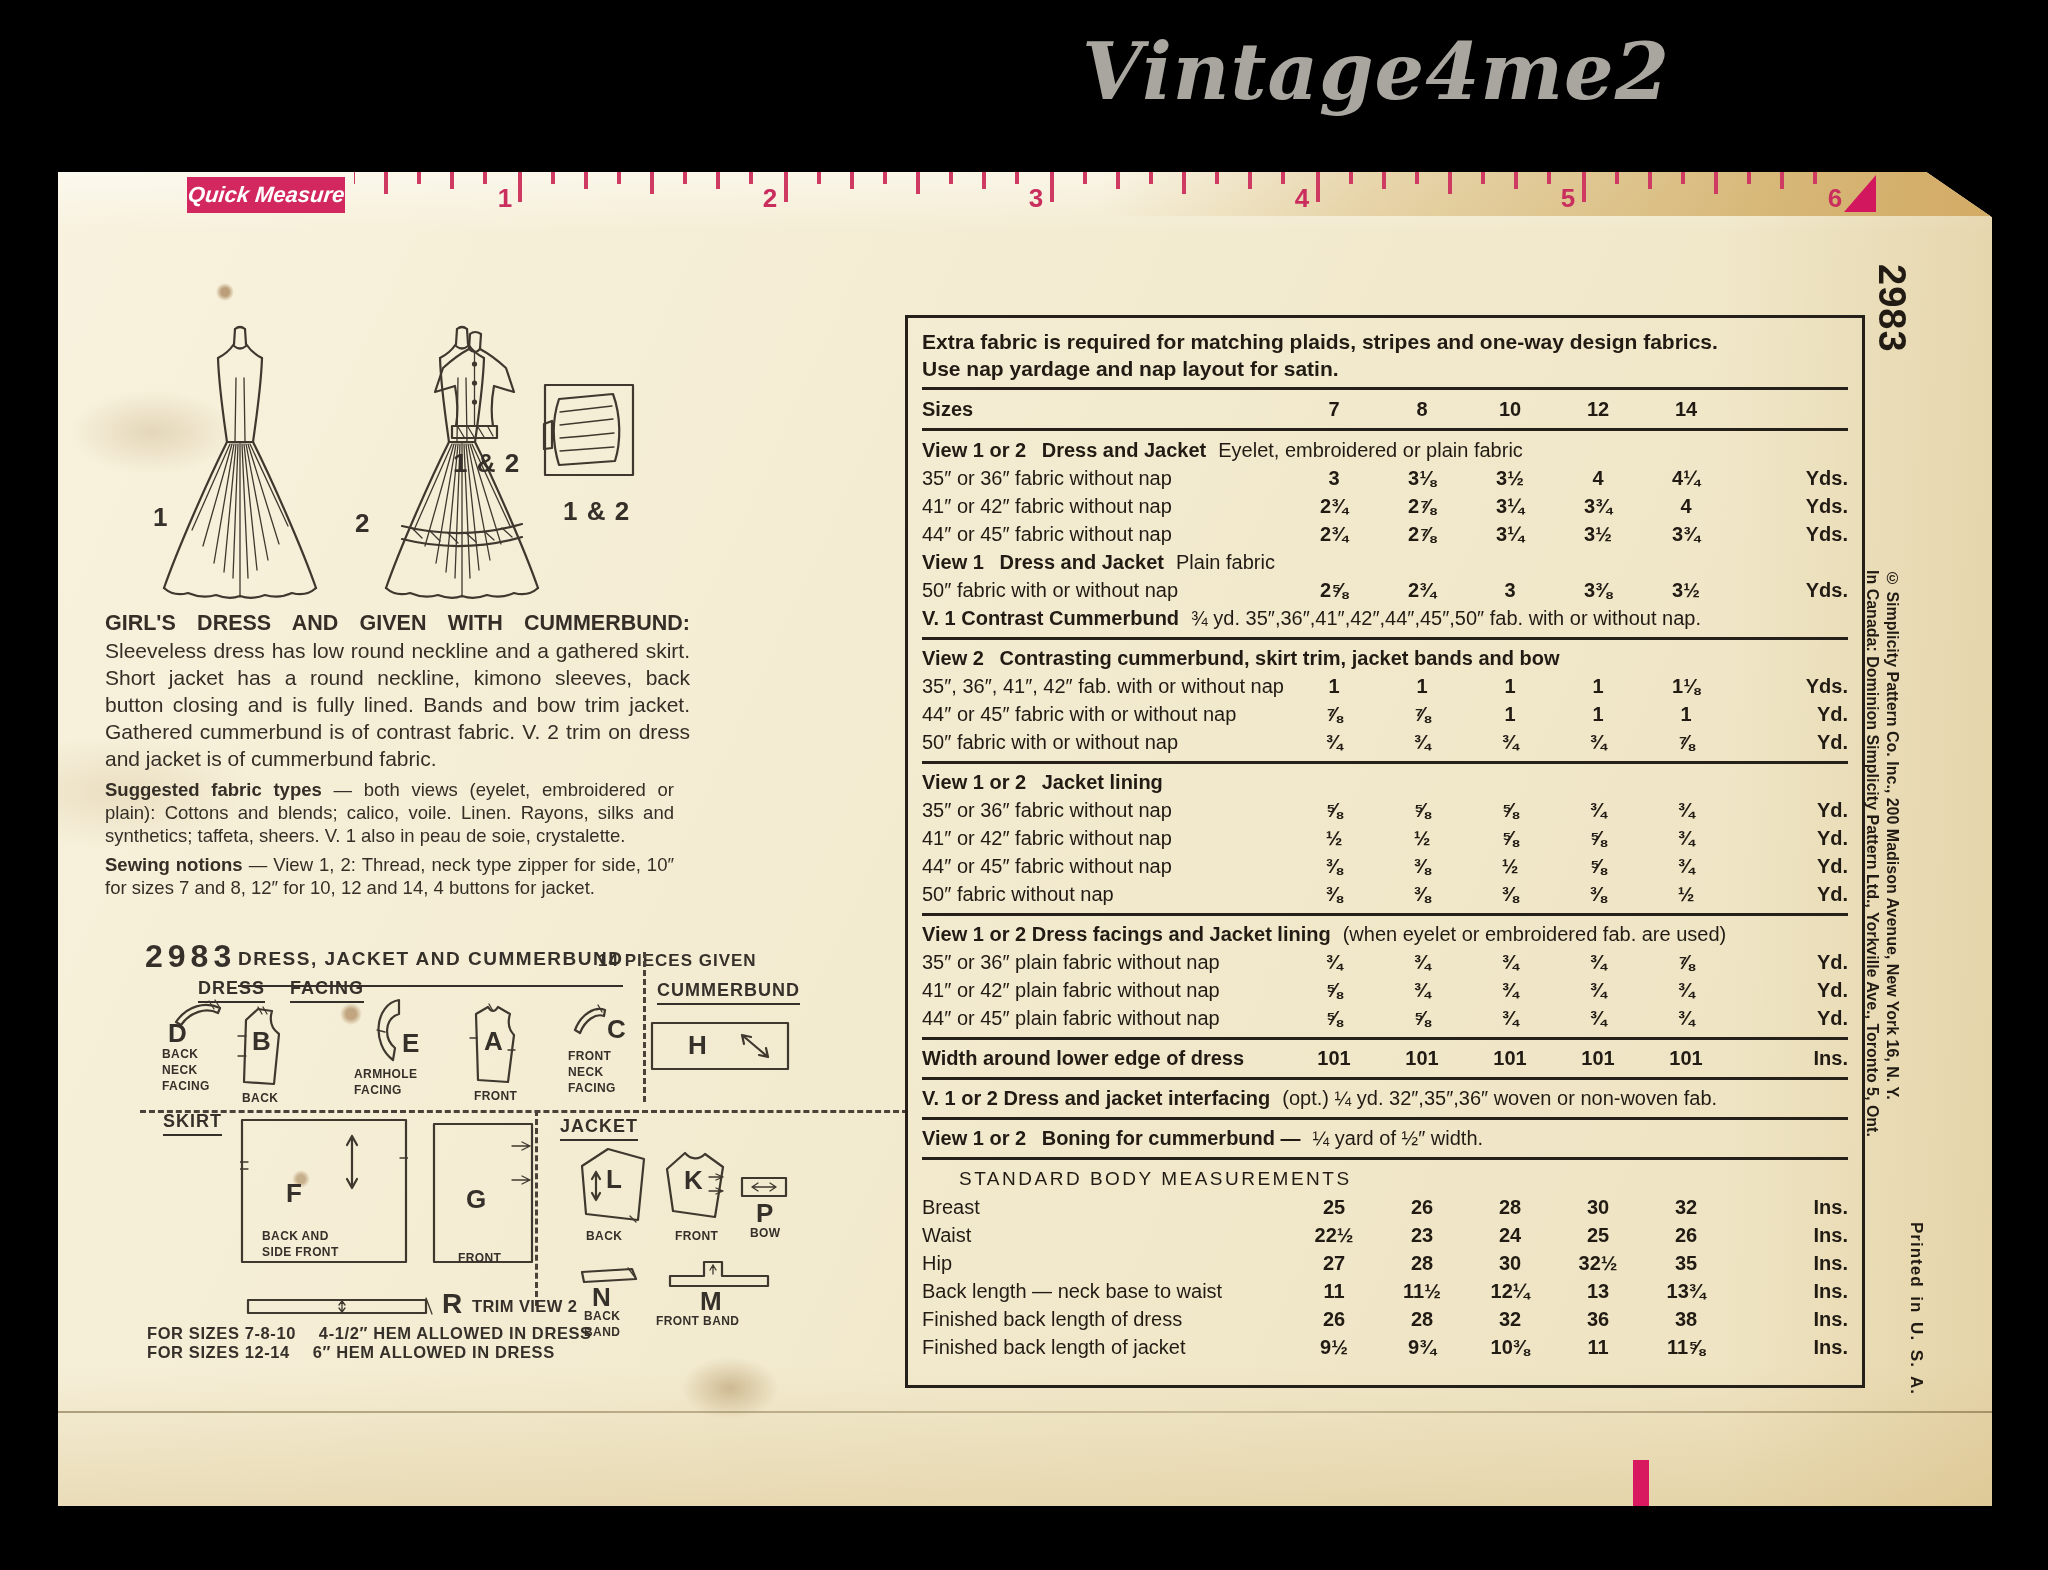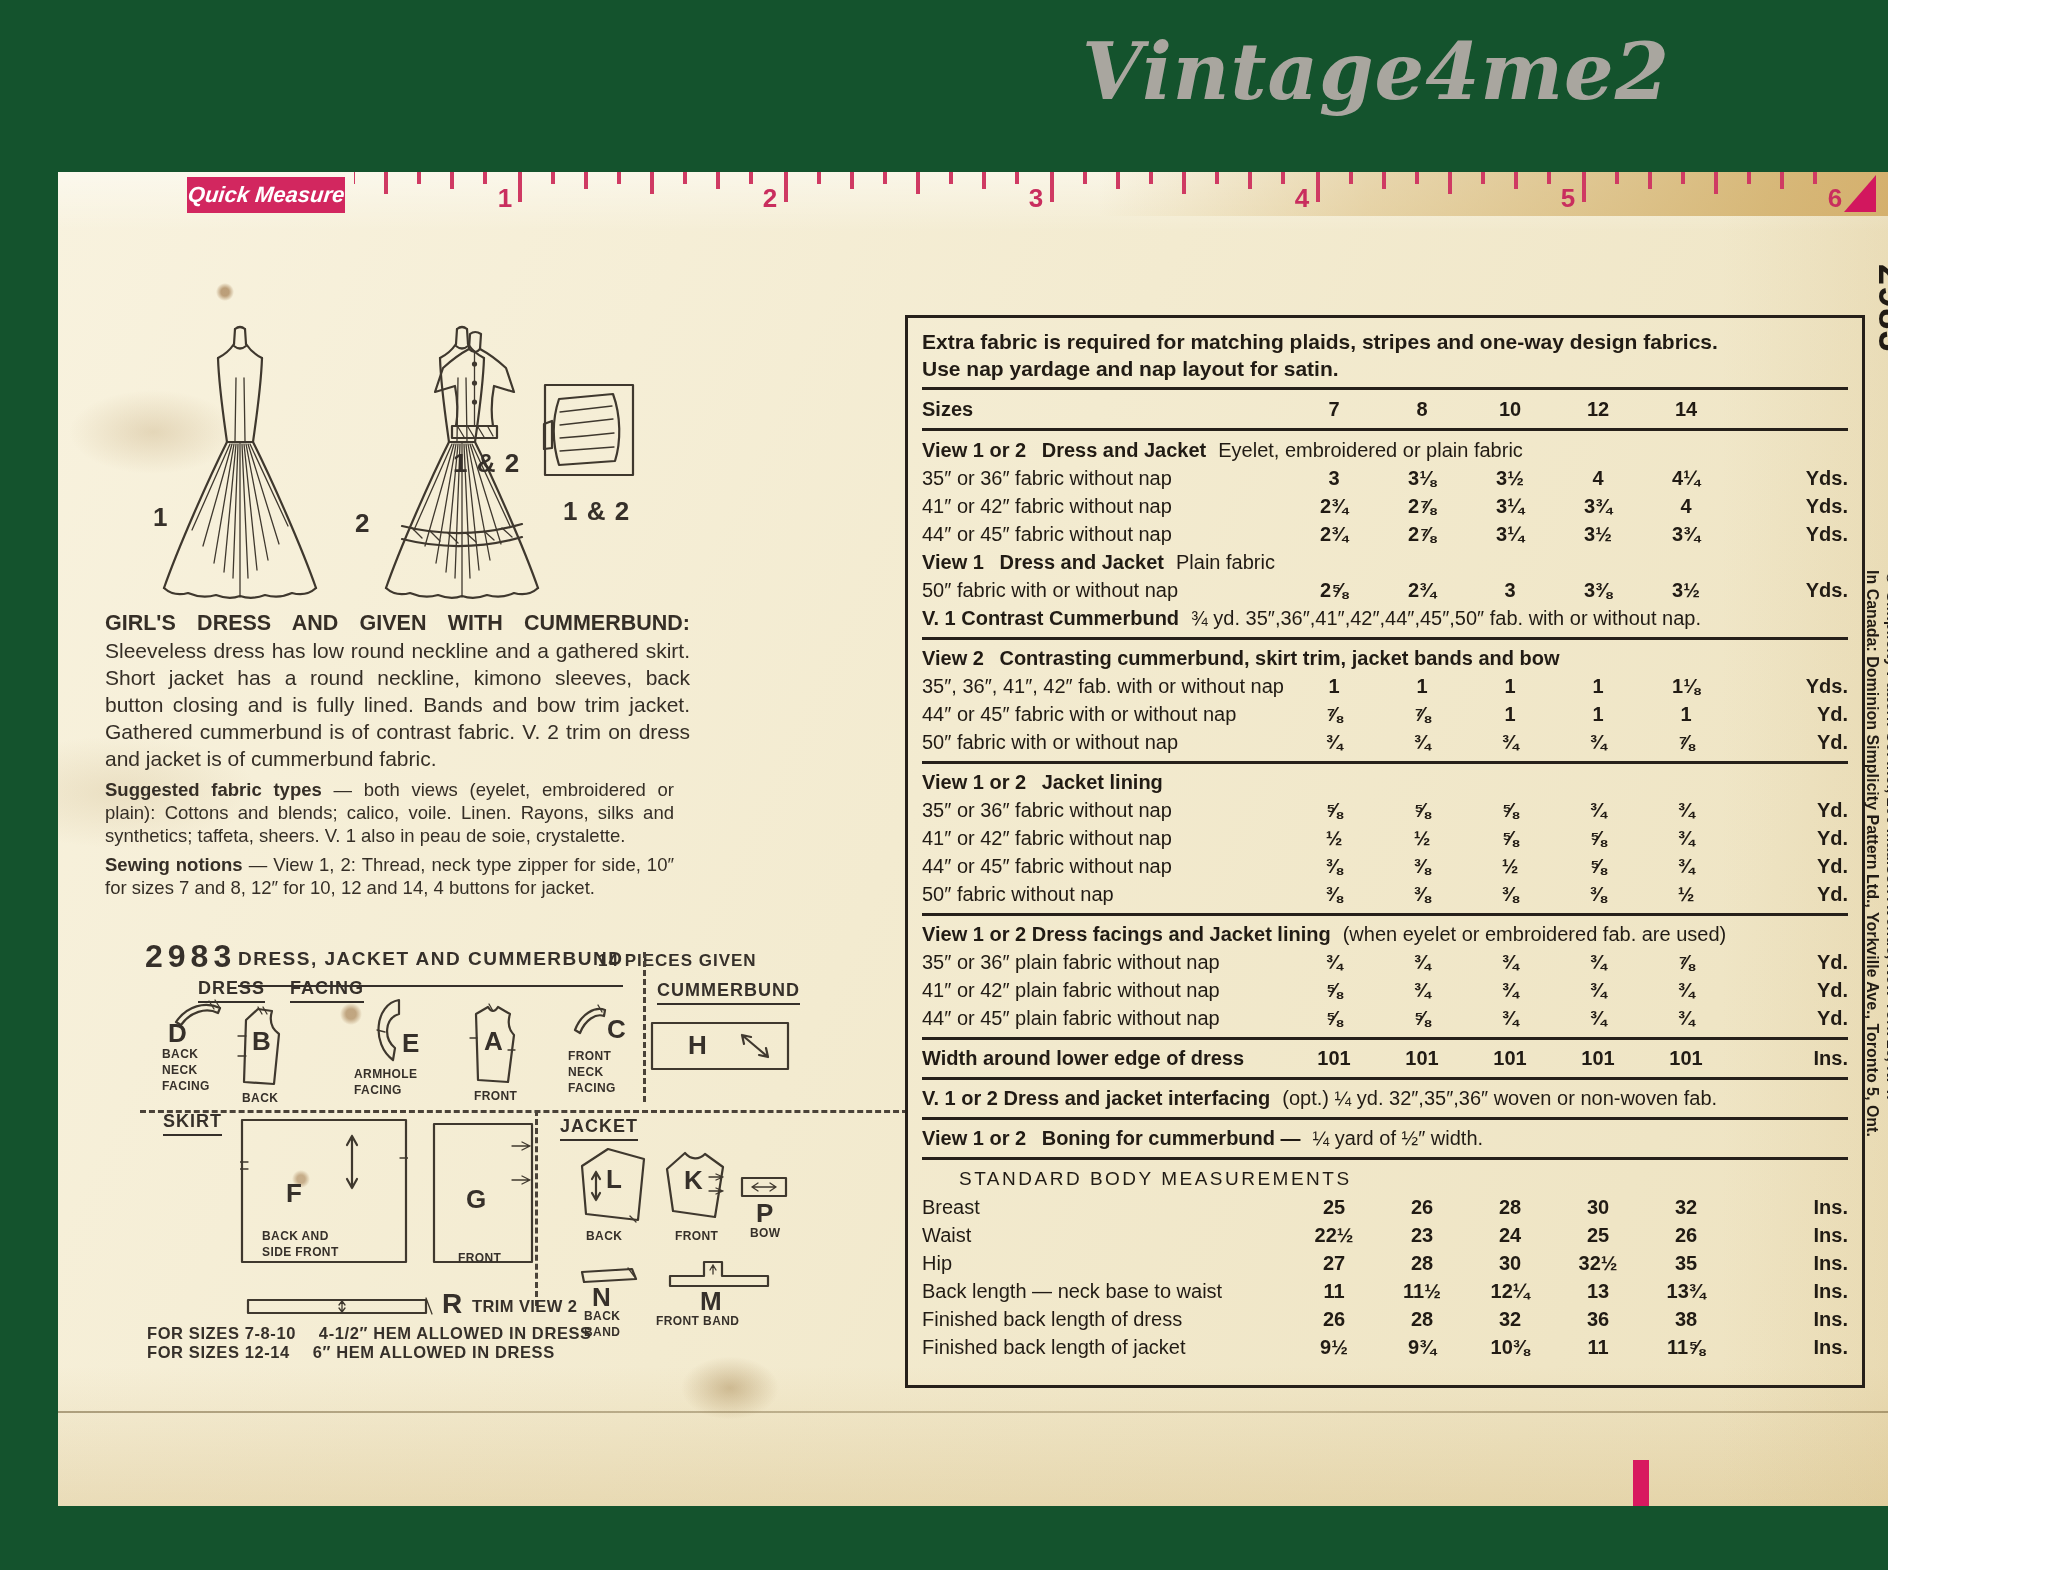--- a/index.html
+++ b/index.html
@@ -1,16 +1,16 @@
 <!DOCTYPE html>
 <html><head>
 <meta charset="utf-8">
 <style>
   html,body{margin:0;padding:0;}
-  .stage{position:relative;width:1888px;height:1570px;background:#14532d;overflow:hidden;
+  .stage{position:relative;width:2048px;height:1570px;background:#000000;overflow:hidden;
          font-family:"Liberation Sans","DejaVu Sans",sans-serif;color:#352e26;}
   .watermark{position:absolute;left:1082px;top:26px;font-family:"DejaVu Serif","Liberation Serif",serif;
          font-style:italic;font-weight:bold;font-size:78px;color:#a9a69f;letter-spacing:1px;}
   
   .paper{position:absolute;left:58px;top:172px;width:1934px;height:1334px;
     clip-path:polygon(0 0,96.6% 0,100% 3.4%,100% 100%,0 100%);
     background:
       radial-gradient(circle at 167px 120px, rgba(129,78,25,.5) 0 4px, rgba(129,78,25,0) 9px),
       radial-gradient(circle at 293px 842px, rgba(129,78,25,.45) 0 5px, rgba(129,78,25,0) 11px),
       radial-gradient(circle at 243px 1007px, rgba(129,78,25,.4) 0 4px, rgba(129,78,25,0) 9px),

